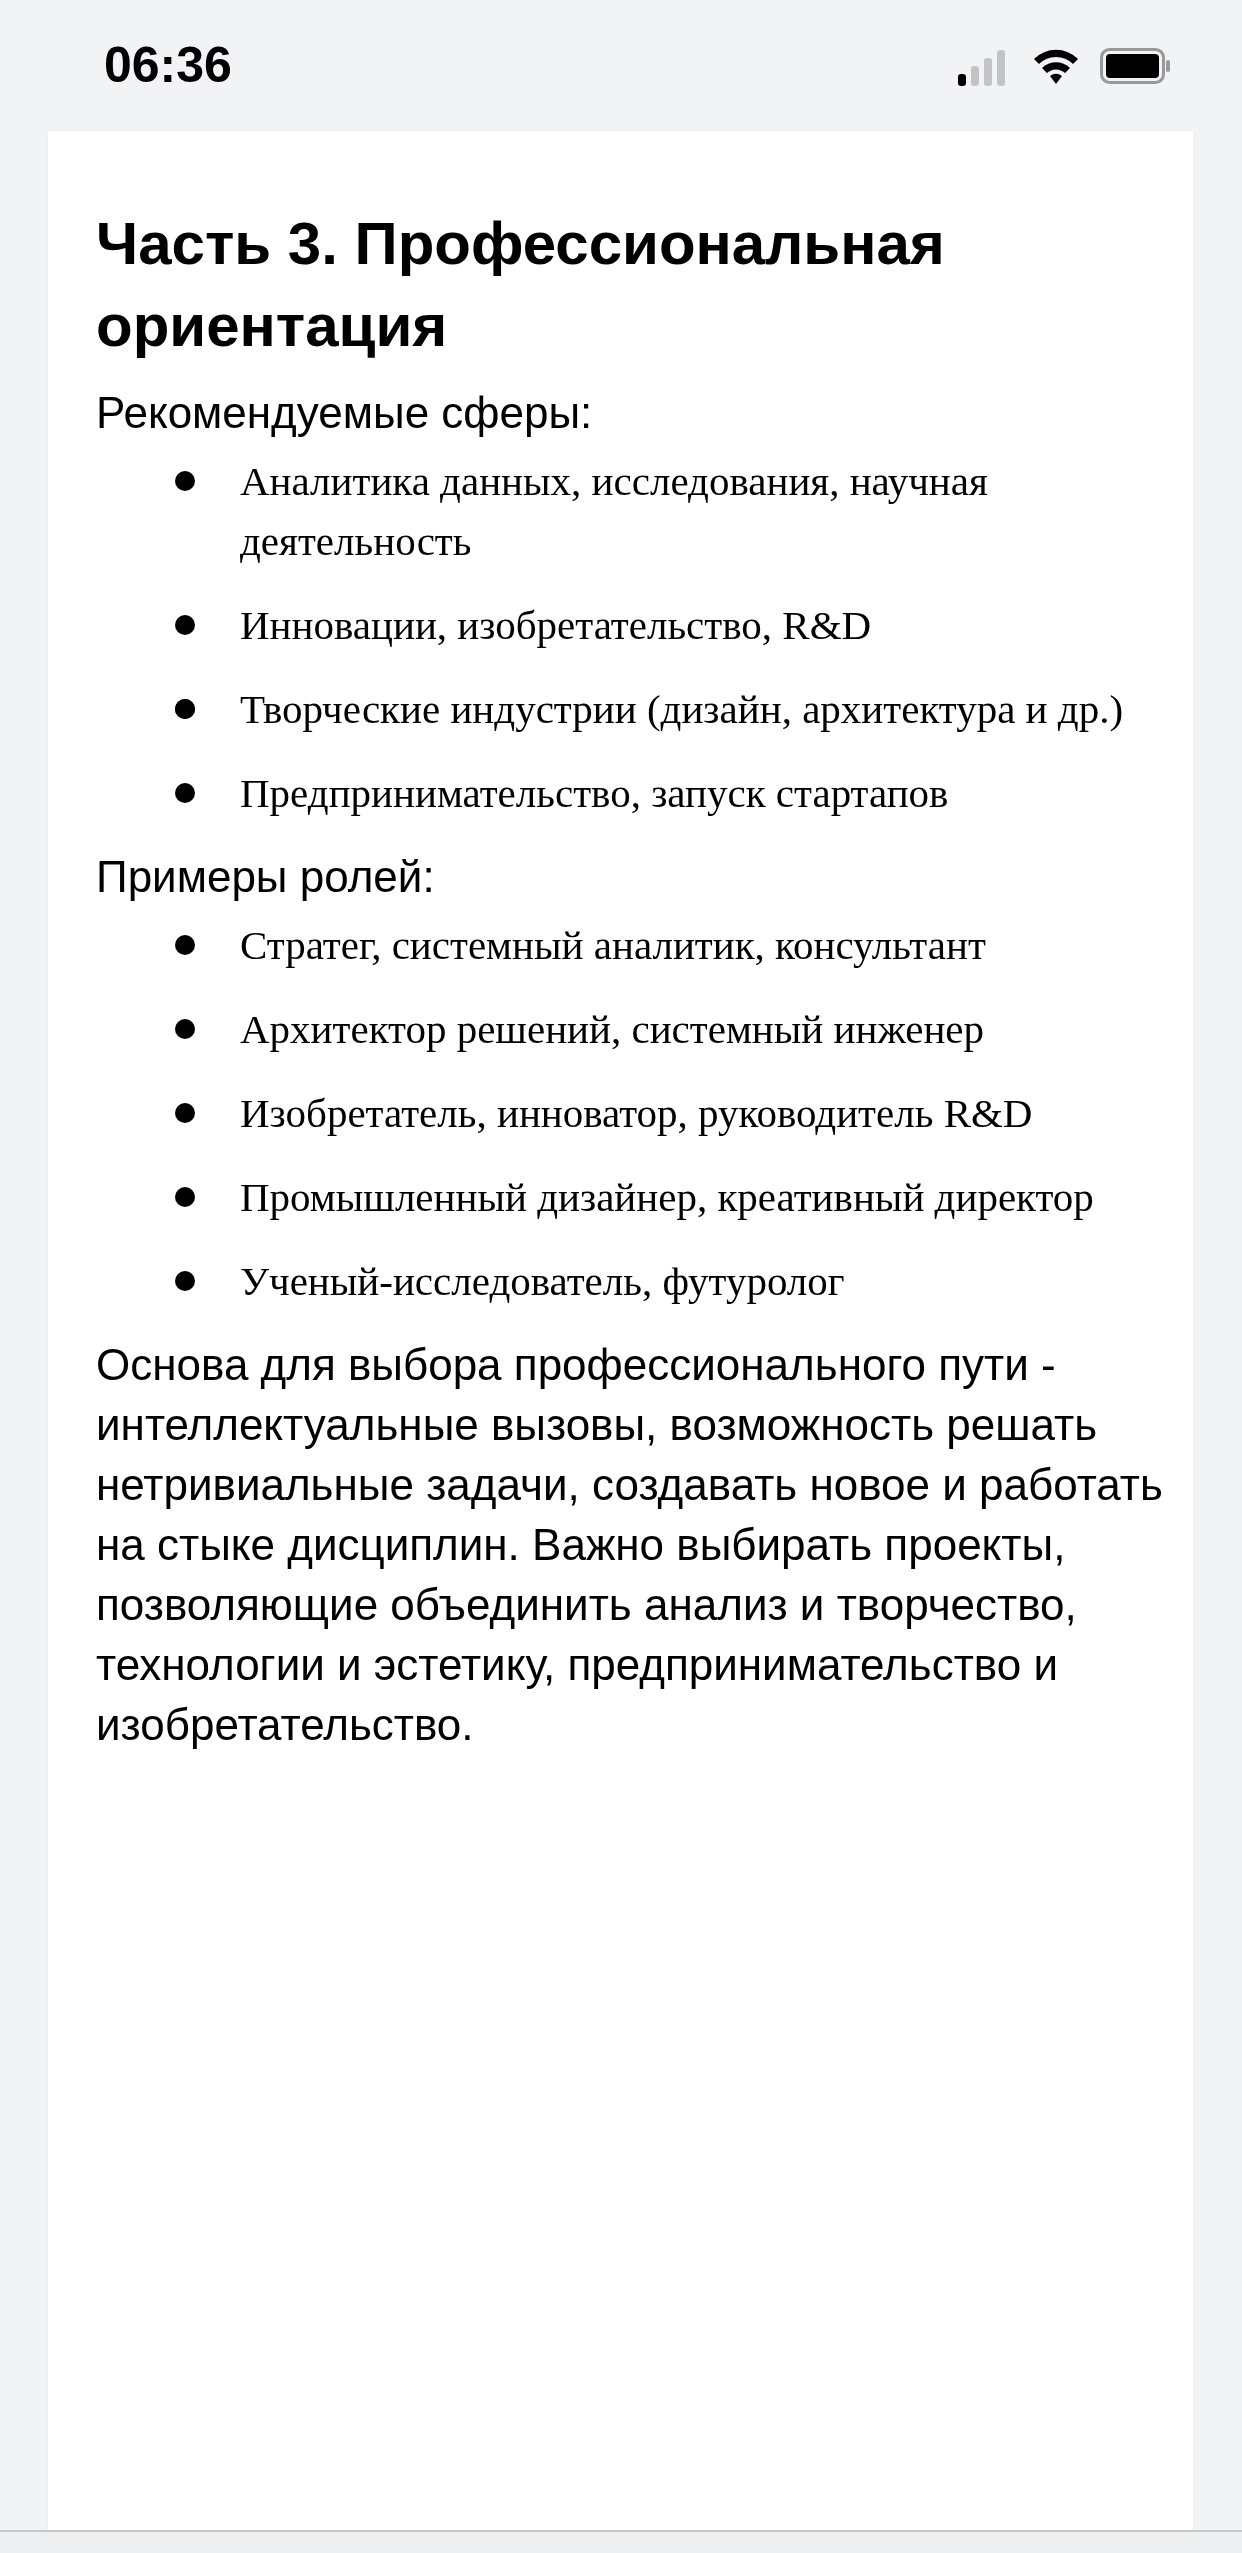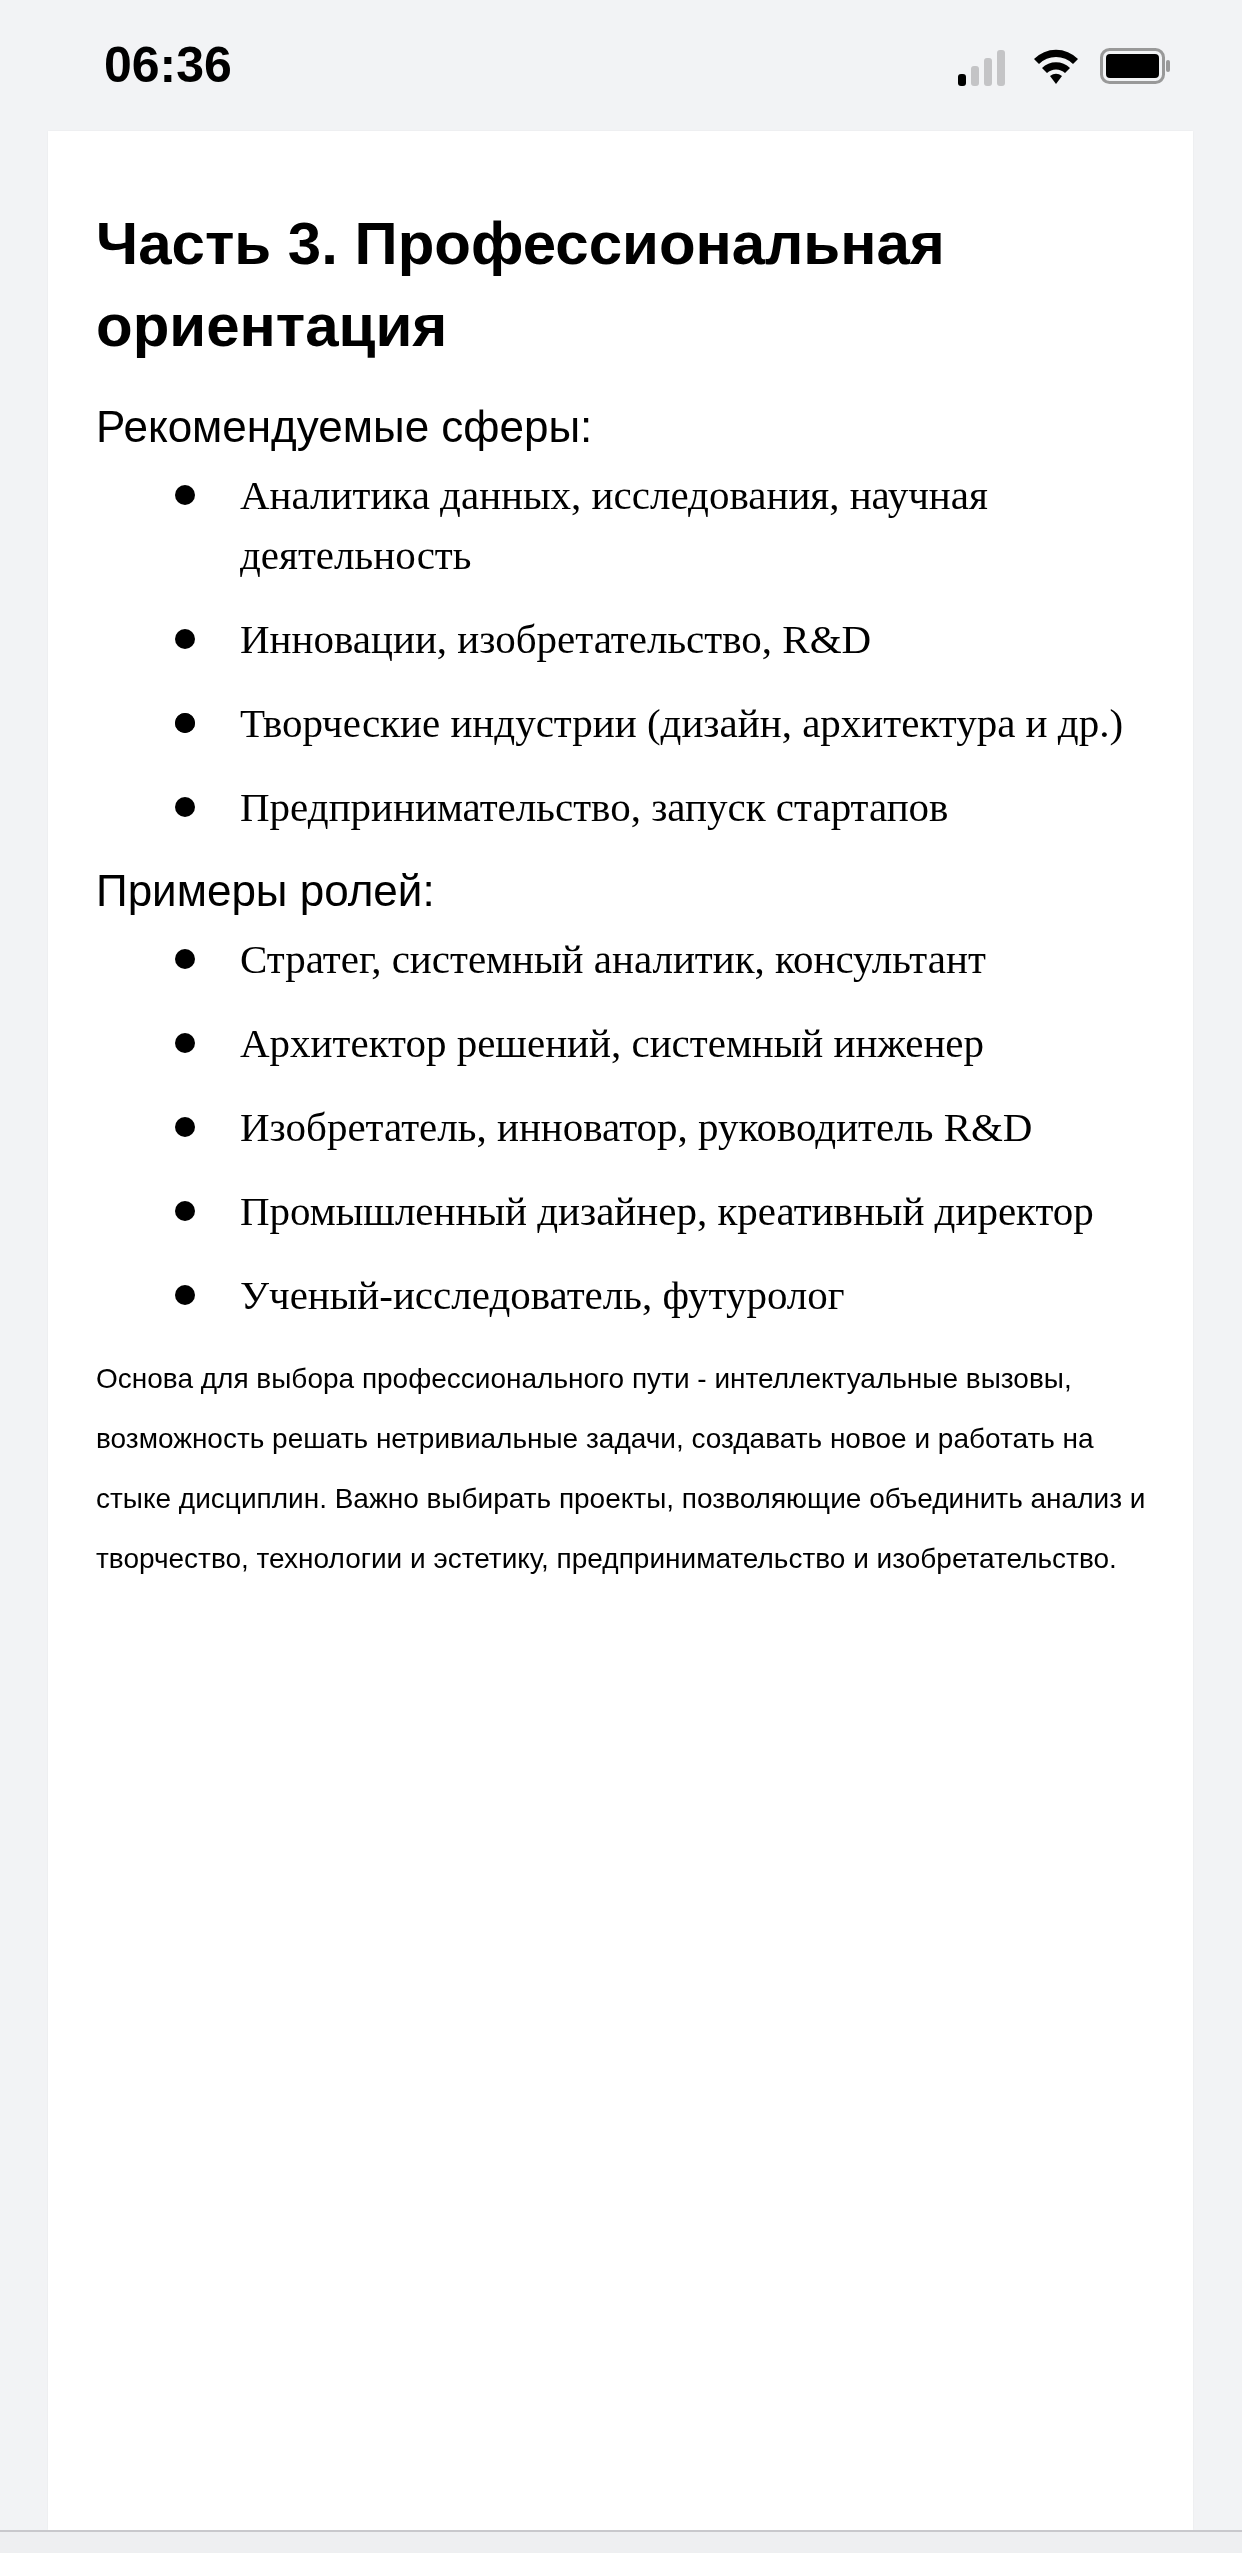--- a/index.html
+++ b/index.html
@@ -16,21 +16,21 @@
   .card {
     position:absolute; left:48px; top:131px; width:1145px; height:2399px; background:#fff;
     box-shadow:0 0 2px rgba(0,0,0,0.05);
   }
   .content { position:absolute; left:48px; top:72px; width:1080px; }
   h1 { margin:0; font-size:60px; line-height:82px; font-weight:bold; }
   .label { font-size:44px; line-height:60px; margin-top:22px; }
   ul { list-style:none; margin:8px 0 0 0; padding:0; }
   li { position:relative; padding-left:144px; font-size:41px; line-height:60px; margin-bottom:24px;font-family:Liberation Serif, serif; }
   li .dot { position:absolute; left:79px; top:20px; width:20px; height:20px; border-radius:50%; background:#000; }
-  .para { font-size:28px; line-height:60px; margin-top:18px; }
+  .para { font-size:44px; line-height:60px; margin-top:18px; }
   .bottom-bar { position:absolute; left:0; top:2530px; width:1242px; height:23px; background:#eeeff1; border-top:2px solid #c8c8cc; }
 </style>
 </head>
 <body>
 
 <div class="status-bar">
   <div class="time">06:36</div>
   <div class="signal">
     <span style="left:0;height:12px;background:#000;"></span>
     <span style="left:13px;height:20px;"></span>
@@ -46,21 +46,21 @@
     <rect x="1.5" y="1.5" width="62" height="33" rx="8" fill="none" stroke="#999" stroke-width="3"></rect>
     <rect x="6" y="6" width="53" height="24" rx="4" fill="#000"></rect>
     <rect x="66" y="12" width="4" height="12" rx="2" fill="#999"></rect>
   </svg>
 </div>
 
 <div class="card">
   <div class="content">
     <h1>Часть 3. Профессиональная ориентация</h1>
 
-    <div class="label" style="margin-top:30px;">Рекомендуемые сферы:</div>
+    <div class="label" style="margin-top:16px;">Рекомендуемые сферы:</div>
     <ul>
       <li><span class="dot"></span><span>Аналитика данных, исследования, научная деятельность</span></li>
       <li><span class="dot"></span><span>Инновации, изобретательство, R&amp;D</span></li>
       <li><span class="dot"></span></li>
       <li><span class="dot"></span><span>Творческие индустрии (дизайн, архитектура и др.)</span></li>
       <li><span class="dot"></span><span>Предпринимательство, запуск стартапов</span></li>
     </ul>
 
     <div class="label">Примеры ролей:</div>
     <ul>

